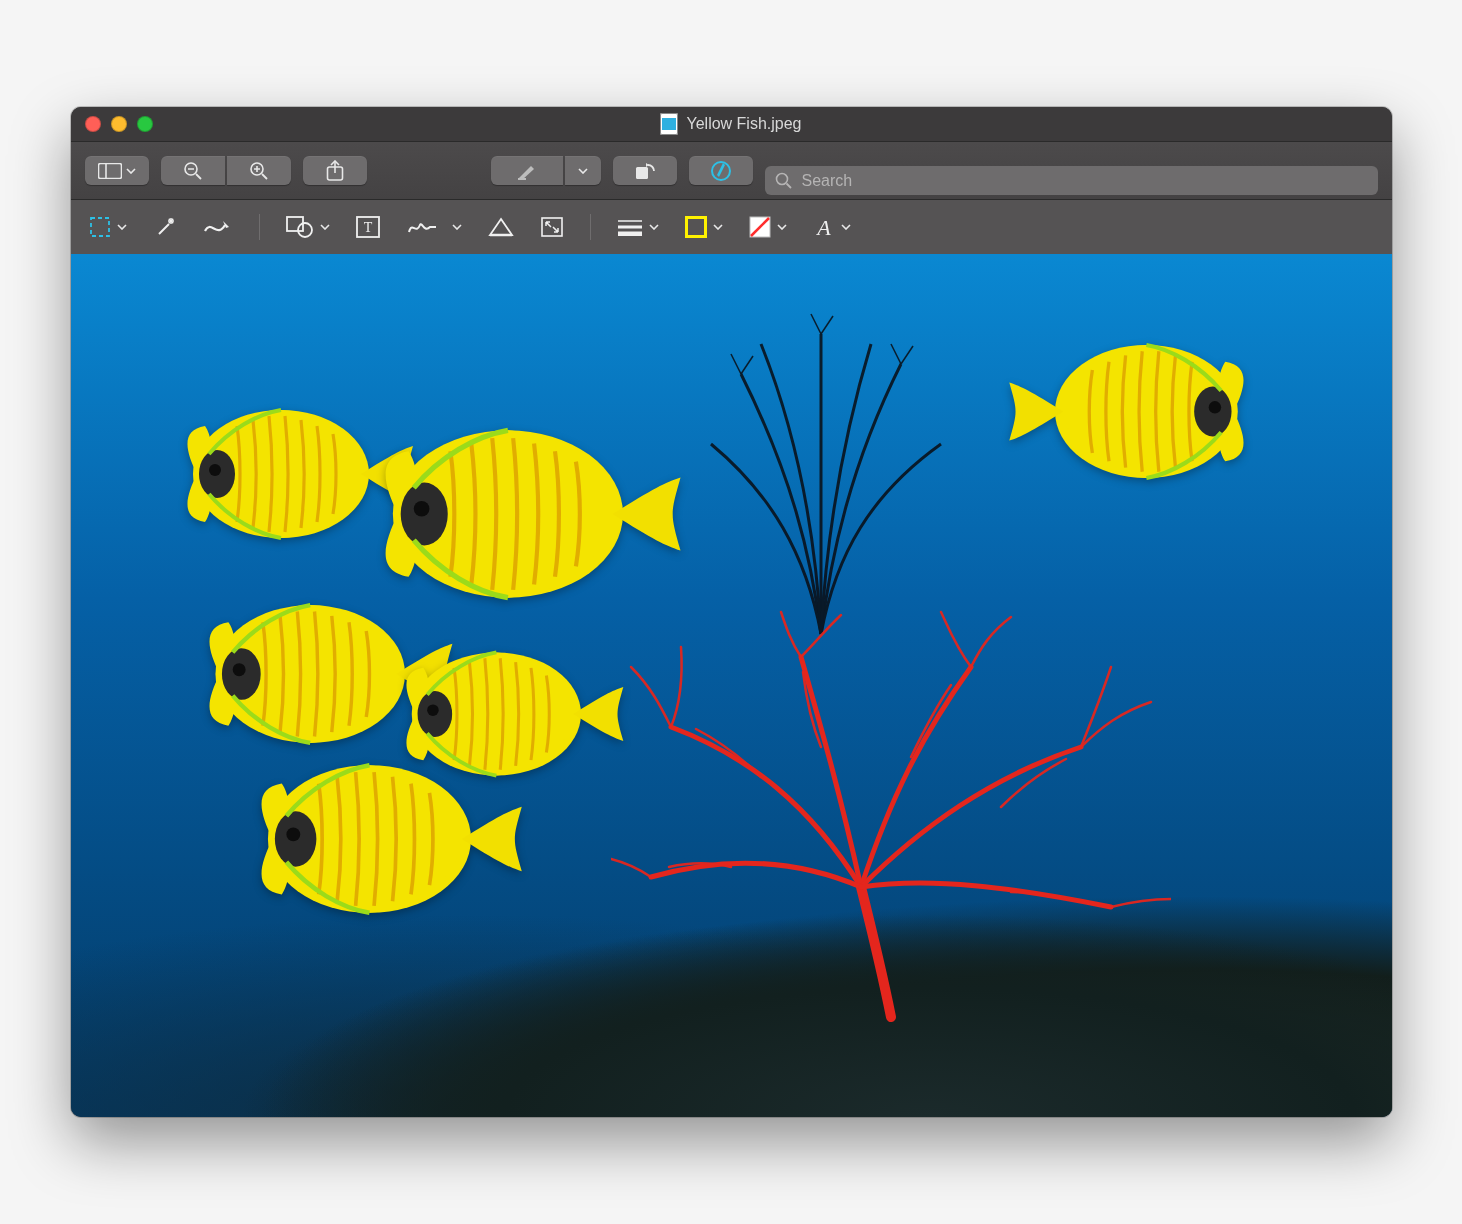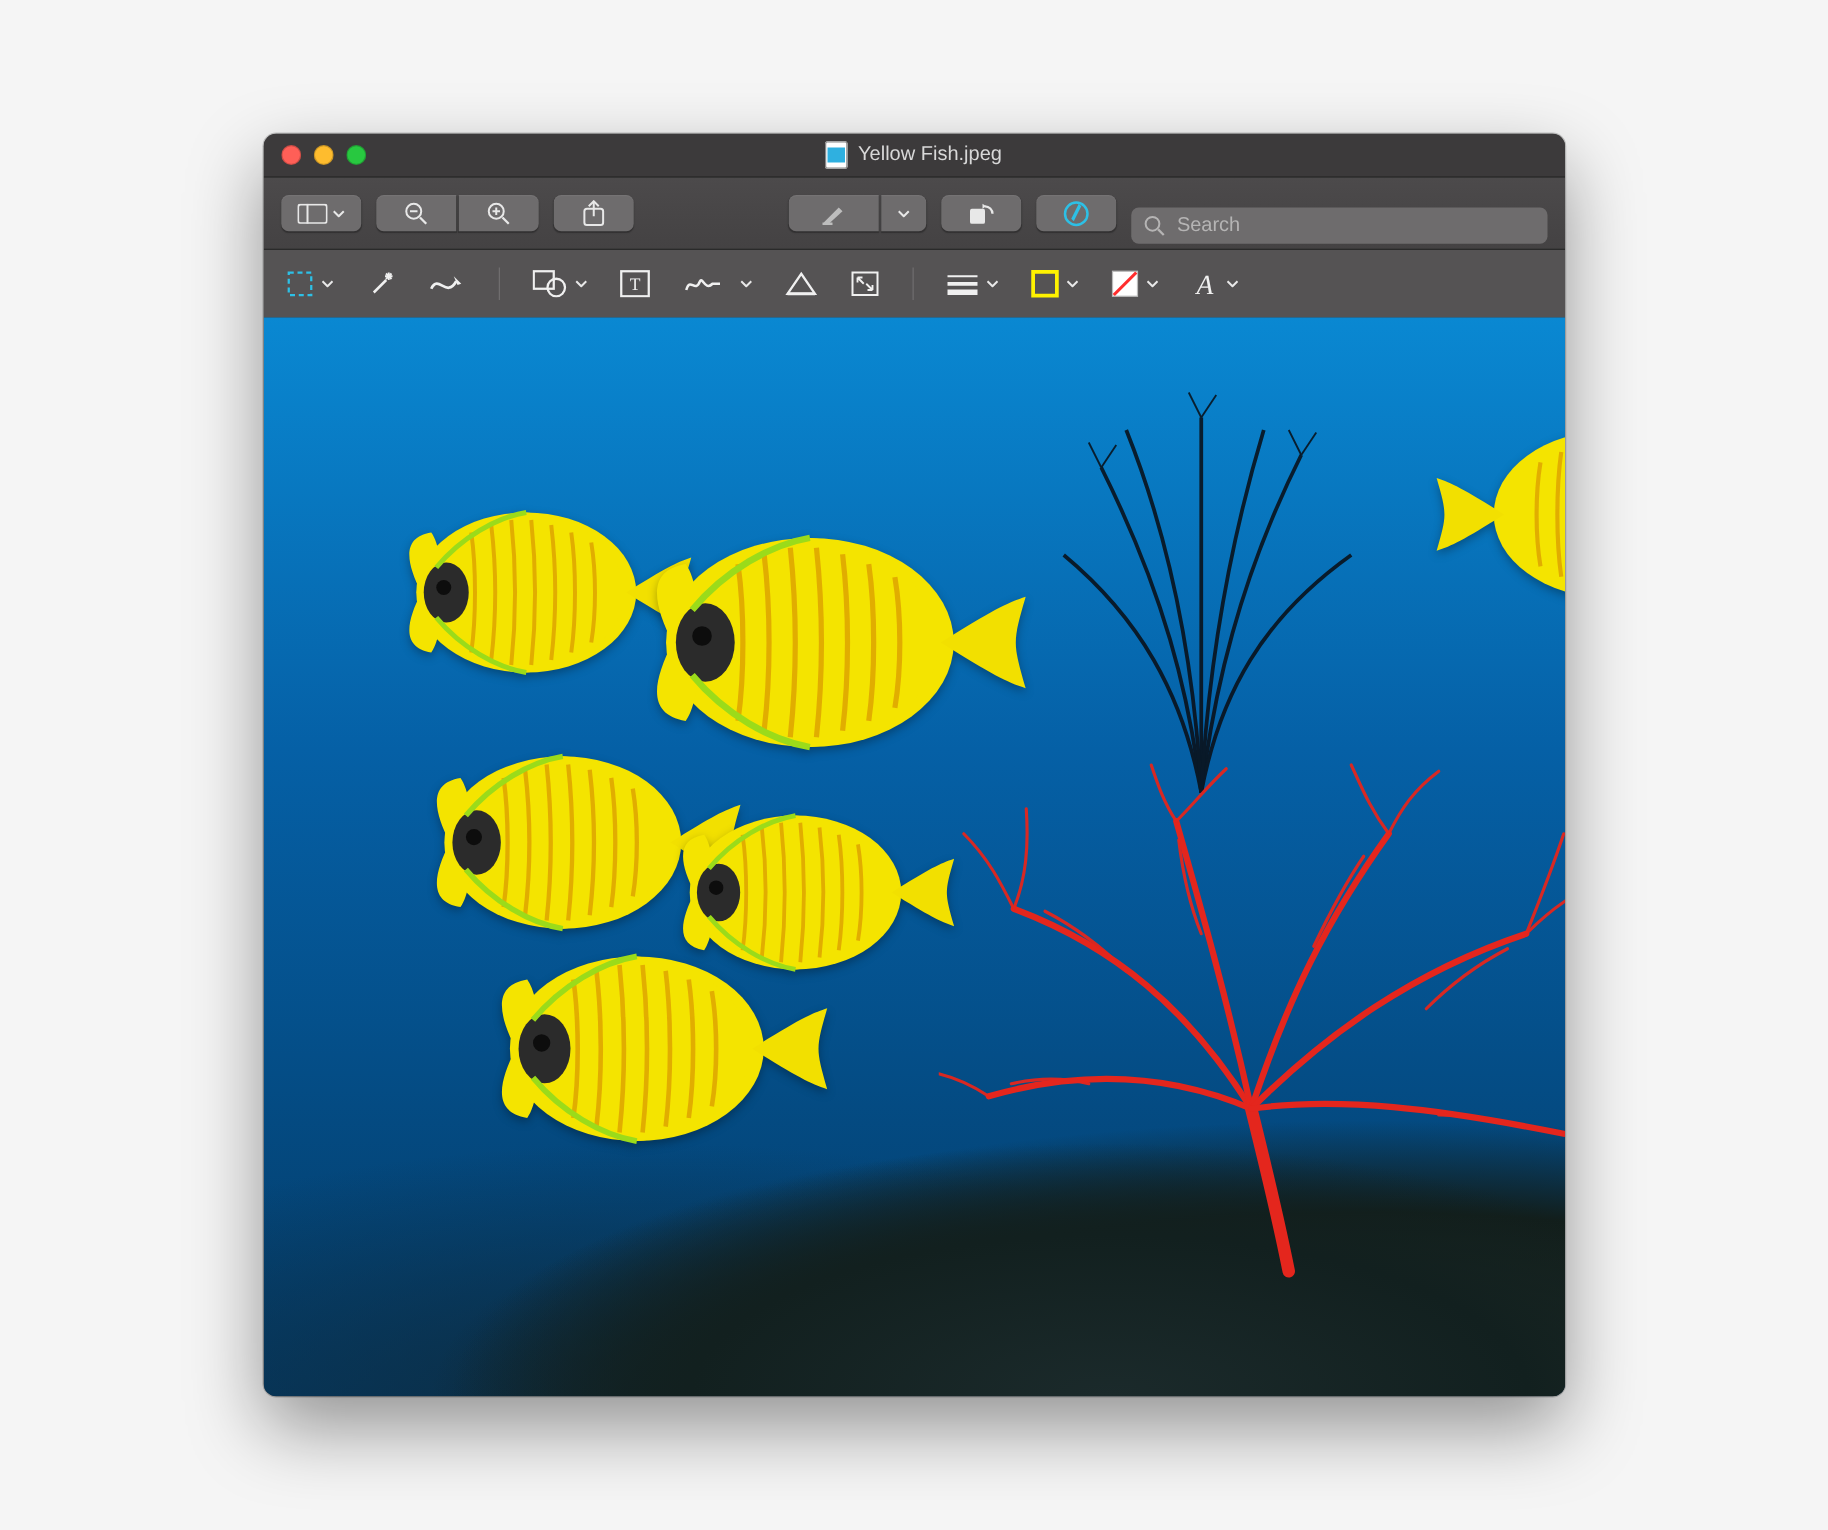--- a/index.html
+++ b/index.html
@@ -7,21 +7,21 @@
     padding: 0;
     width: 1462px;
     height: 1224px;
     background: #f5f5f5;
     font-family: -apple-system, BlinkMacSystemFont, "Helvetica Neue", sans-serif;
     display: flex;
     align-items: center;
     justify-content: center;
   }
   .window {
-    width: 1041px;
+    width: 1321px;
     height: 1010px;
     background: #3a3a3a;
     border-radius: 10px;
     box-shadow: 0 25px 60px rgba(0,0,0,0.4), 0 0 0 1px rgba(0,0,0,0.2);
     overflow: hidden;
     display: flex;
     flex-direction: column;
   }
   .titlebar {
     height: 34px;

